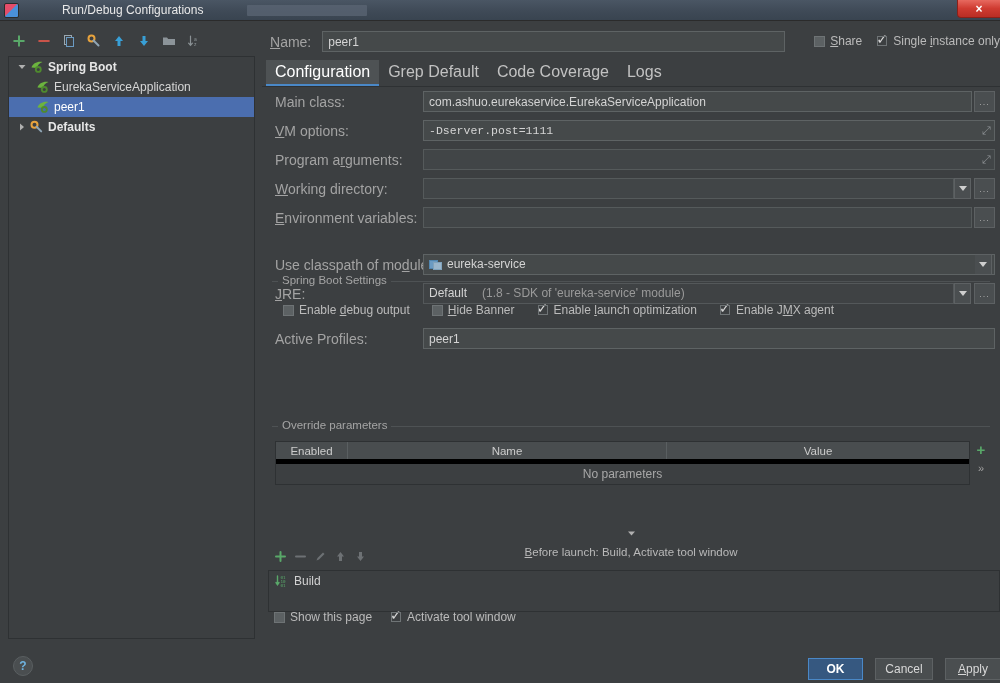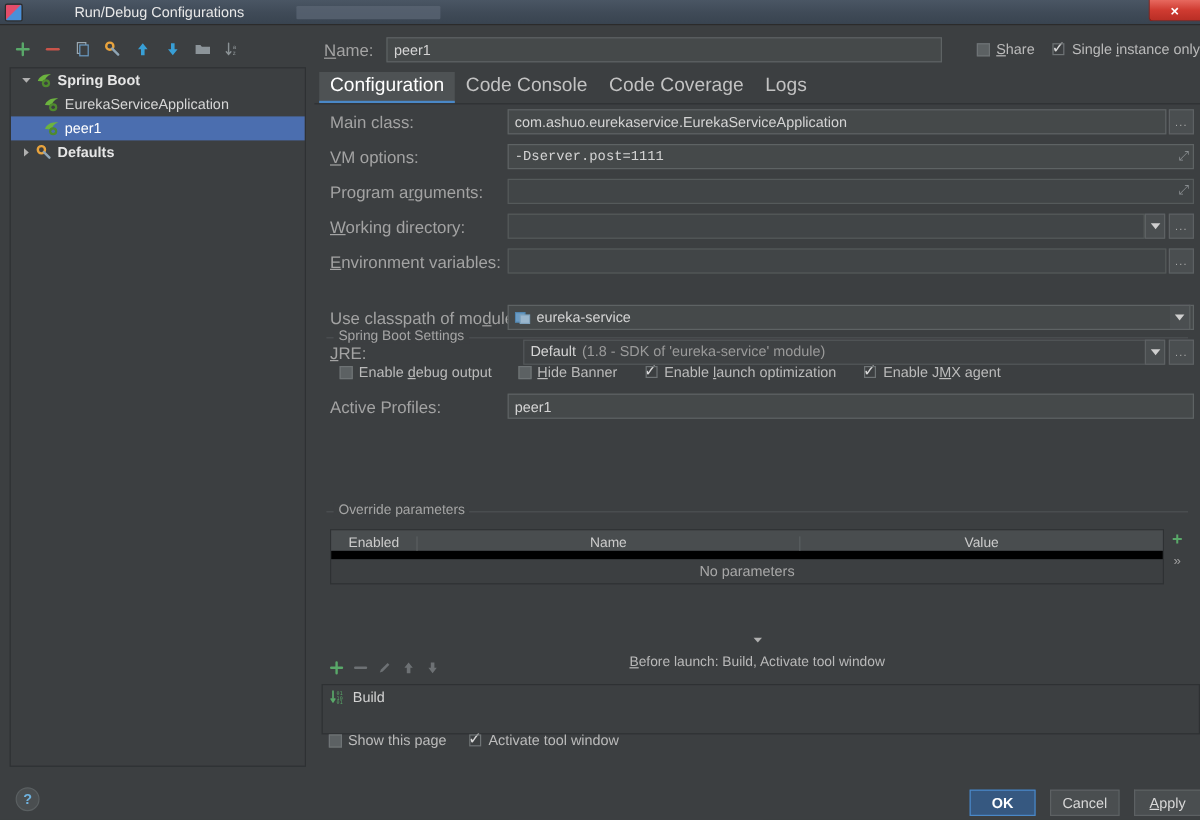--- a/index.html
+++ b/index.html
@@ -128,21 +128,21 @@
   
   .group{position:absolute;left:10px;}
   .grouptitle{
     position:absolute;top:-7px;left:6px;background:#3c3f41;padding:0 4px;
     font-size:11.5px;color:#a5a5a5;white-space:nowrap;
   }
   .groupline{position:absolute;left:0;top:0;height:1px;background:#4e5254;}
 
   
   .tbl{position:absolute;border:1px solid #2e3133;box-sizing:border-box;background:#3c3f41;}
-  .thead{display:flex;height:17px;background:#494d4f;border-bottom:7px solid #000000;align-items:flex-end;}
+  .thead{display:flex;height:17px;background:#494d4f;border-bottom:5px solid #000000;}
   .th{
     font-size:11.5px;color:#cccccc;display:flex;align-items:center;justify-content:center;
     border-right:1px solid #5a5f61;box-sizing:border-box;
   }
   .tbody{height:20px;display:flex;align-items:center;justify-content:center;font-size:12px;color:#a8a8a8;}
 
   
   .blheader{position:absolute;display:flex;align-items:center;gap:5px;flex-direction:column;}
   .bltoolbar{position:absolute;display:flex;align-items:center;gap:7px;}
   .bllist{
@@ -300,21 +300,21 @@
       <div class="ck">
         <span class="ckbox checked">
           <span class="ckmark">✓</span>
         </span>
         <span>Single <span class="u">i</span>nstance only</span>
       </div>
     </div>
 
     <div class="tabs">
       <div class="tab active">Configuration</div>
-      <div class="tab">Code Console</div>
+      <div class="tab">Grep Default</div>
       <div class="tab">Code Coverage</div>
       <div class="tab">Logs</div>
     </div>
     <div class="tabsline"></div>
 
     <div class="form">
 
       <div class="frow">
         <span class="lbl">Main class:</span>
         <input class="field" style="left: 161px; top: 3px; width: 549px; position: absolute;" value="com.ashuo.eurekaservice.EurekaServiceApplication">
@@ -361,21 +361,21 @@
           </span>
           <span>eureka-service</span>
         </div>
         <div class="arrowbtn" style="left:713px;top:3px;border-left:none;">
           <span class="caret"></span>
         </div>
       </div>
 
       <div class="frow">
         <span class="lbl"><span class="u">J</span>RE:</span>
-        <div class="field ro" style="left:161px;top:3px;width:531px;position:absolute;display:flex;align-items:center;gap:5px;margin-left:13px;">
+        <div class="field ro" style="left:161px;top:3px;width:531px;position:absolute;display:flex;align-items:center;gap:15px;">
           <span style="color:#d4d4d4;">Default</span>
           <span style="color:#9a9a9a;">(1.8 - SDK of 'eureka-service' module)</span>
         </div>
         <div class="arrowbtn" style="left:692px;top:3px;">
           <span class="caret"></span>
         </div>
         <div class="btnsq" style="left:712px;top:3px;">...</div>
       </div>
     </div>
 

